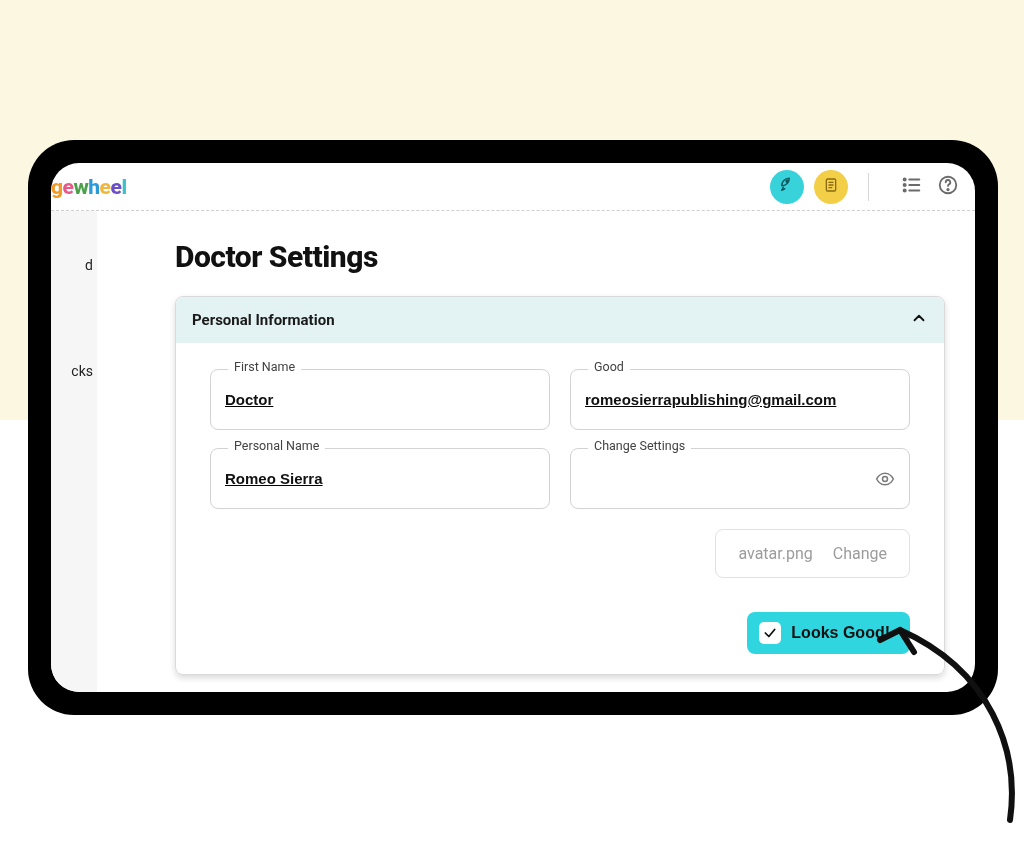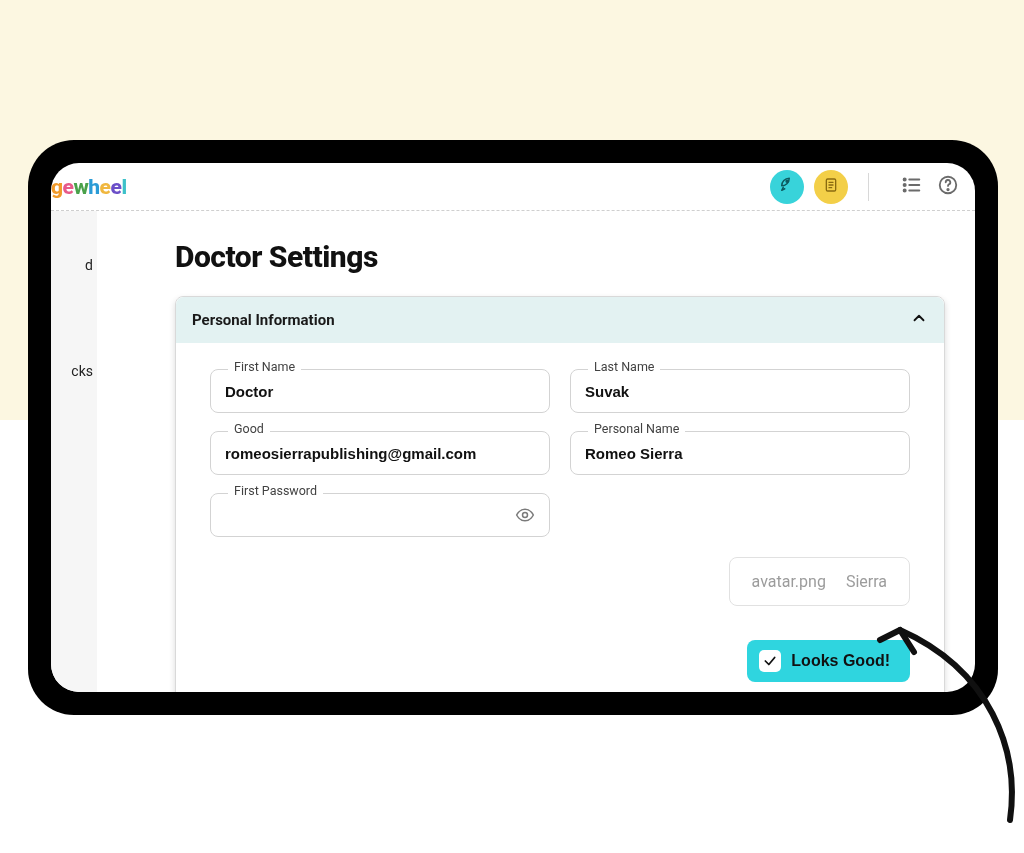--- a/index.html
+++ b/index.html
@@ -113,37 +113,38 @@
     color: #1a1a1a;
   }
   .card-header .hspacer { flex: 1; }
   .card-body {
     padding: 26px 34px 20px;
   }
   .form-grid {
     display: grid;
     grid-template-columns: 1fr 1fr;
     gap: 18px 20px;
+    text-decoration: underline;
   }
   .field {
     position: relative;
   }
   .field-label {
     position: absolute;
     top: -10px;
     left: 18px;
     background: #fff;
     padding: 0 6px;
     font-size: 12.5px;
     color: #424242;
   }
   .field-box {
     border: 1px solid #d3d3d3;
     border-radius: 8px;
-    height: 44px;
+    height: 61px;
     padding: 0 14px;
     display: flex;
     align-items: center;
   }
   .field-input {
     border: none;
     outline: none;
     font-size: 15px;
     width: 100%;
     color: #111;
@@ -281,61 +282,55 @@
           <div class="card-body">
             <div class="form-grid">
 
               <div class="field">
                 <div class="field-label">First Name</div>
                 <div class="field-box">
                   <input class="field-input" value="Doctor" style="">
                 </div>
               </div>
 
-              <div class="field">
-                <div class="field-label">Last Name</div>
-                <div class="field-box">
-                  <input class="field-input" value="Suvak" style="">
-                </div>
-              </div>
 
               <div class="field">
                 <div class="field-label">Good</div>
                 <div class="field-box">
                   <input class="field-input" value="romeosierrapublishing@gmail.com" style="">
                 </div>
               </div>
 
               <div class="field">
                 <div class="field-label">Personal Name</div>
                 <div class="field-box">
                   <input class="field-input" value="Romeo Sierra" style="">
                 </div>
               </div>
 
               <div class="field">
-                <div class="field-label">First Password</div>
+                <div class="field-label">Change Settings</div>
                 <div class="field-box">
                   <input type="password" class="field-input pw" value="" style="">
                   <span class="eye">
                     <svg width="20" height="20" viewBox="0 0 24 24" fill="none" stroke="#7a7a7a" stroke-width="1.8">
                         <path d="M2 12s3.5-7 10-7 10 7 10 7-3.5 7-10 7S2 12 2 12z"></path>
                         <circle cx="12" cy="12" r="3"></circle>
                       </svg>
                   </span>
                 </div>
               </div>
 
 
             </div>
 
             <div class="avatar-row">
               <div class="avatar-box">
                 <span>avatar.png</span>
-                <span>Sierra</span>
+                <span>Change</span>
               </div>
             </div>
 
             <div class="cta-row">
               <button class="cta-btn">
                 <span class="cta-check">
                   <svg width="14" height="14" viewBox="0 0 24 24" fill="none" stroke="#111" stroke-width="3" stroke-linecap="round" stroke-linejoin="round">
                       <polyline points="4 12 10 18 20 6"></polyline>
                     </svg>
                 </span>

